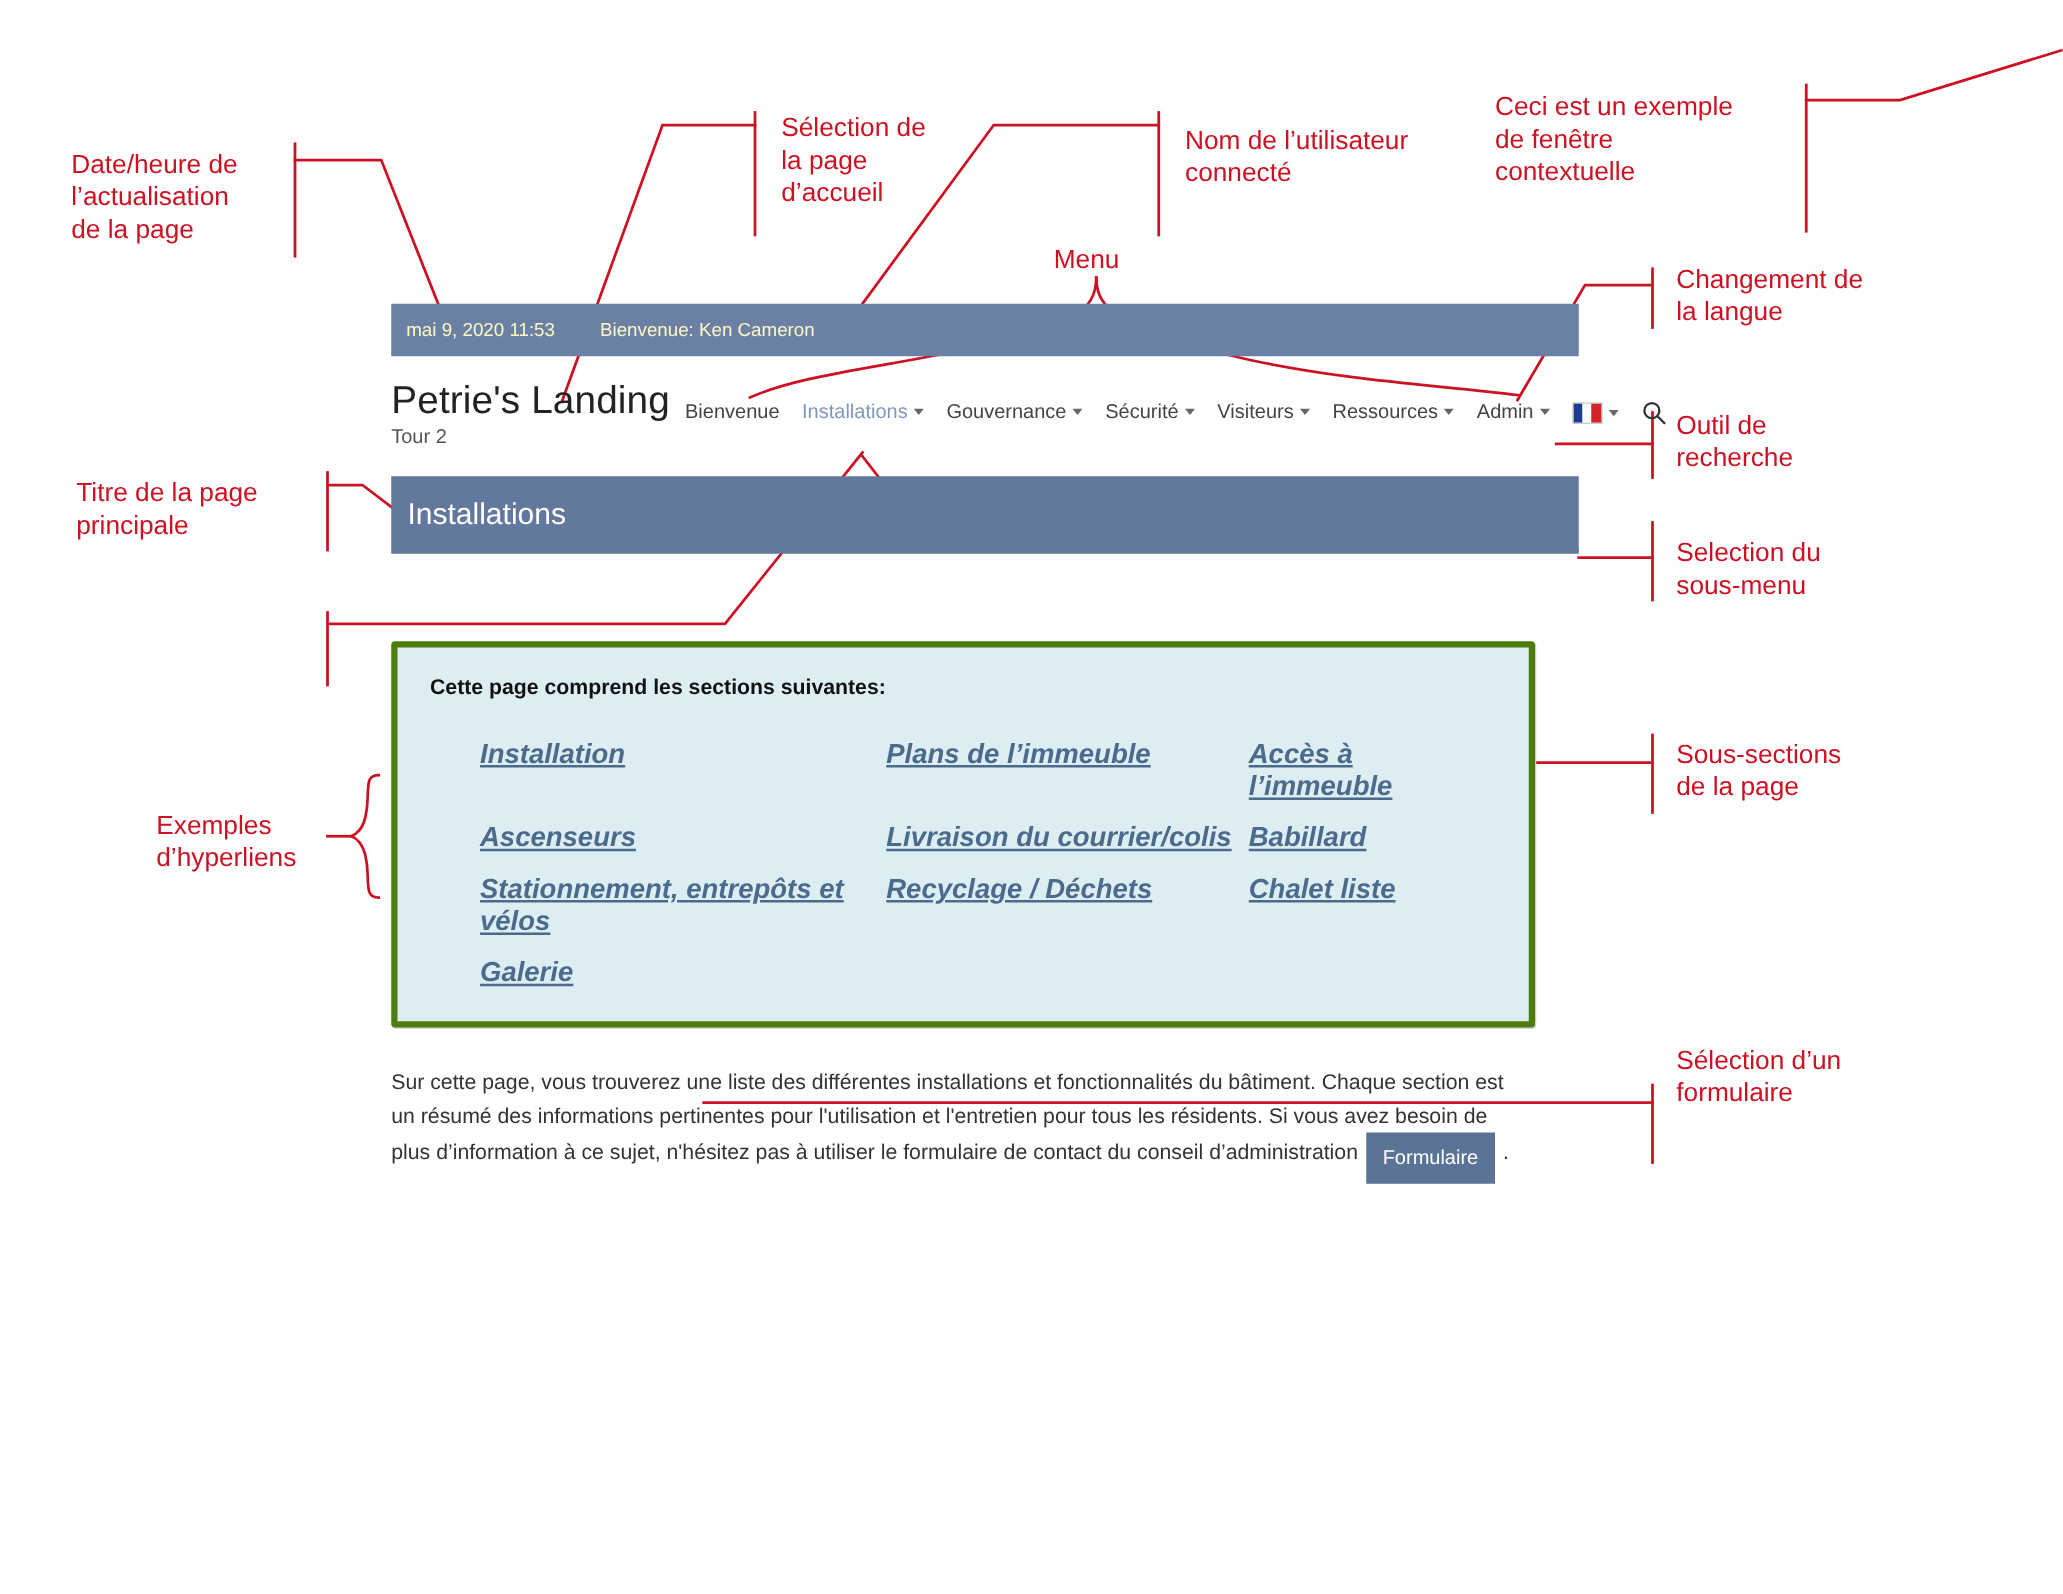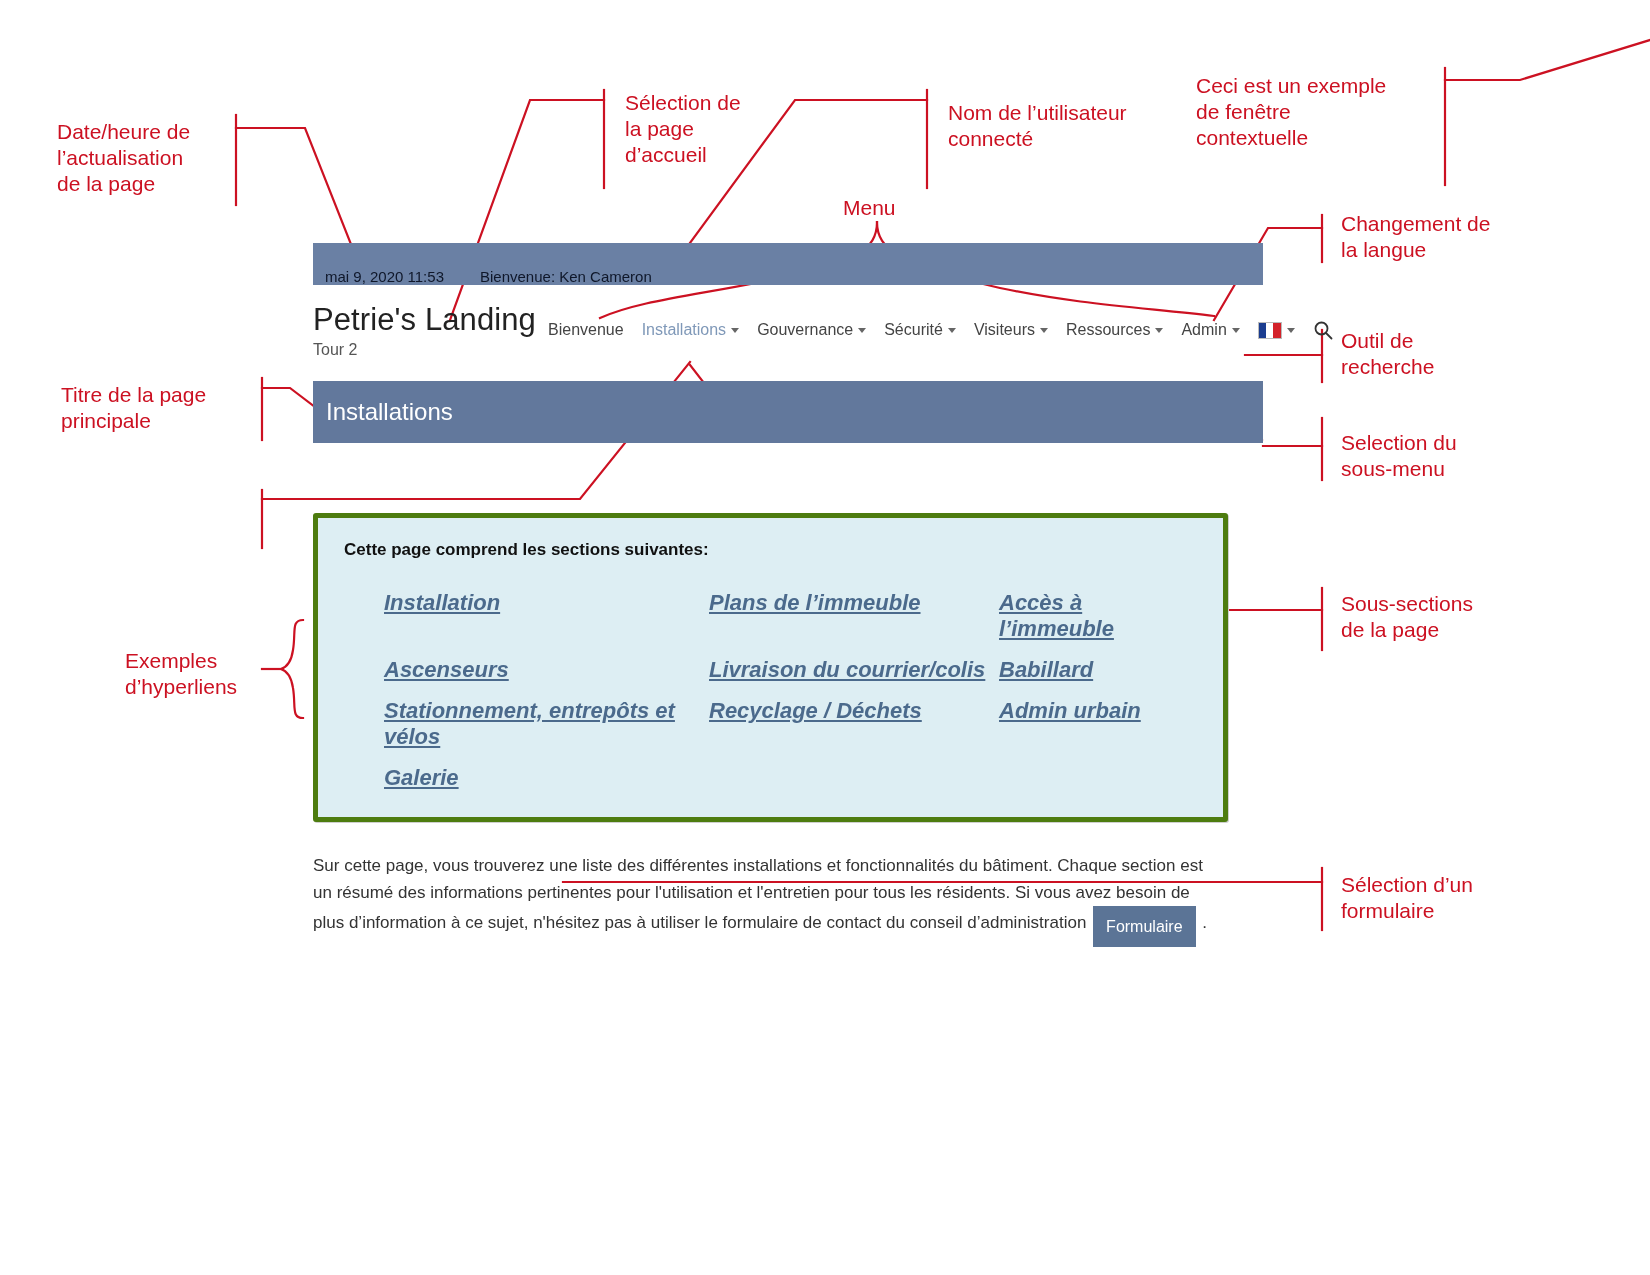--- a/index.html
+++ b/index.html
@@ -14,22 +14,22 @@
   .ann{
     position:absolute;color:#cc1122;font-family:"Liberation Sans", sans-serif;
     font-size:21px;line-height:26px;white-space:pre-line;
   }
   svg.leaders{position:absolute;left:0;top:0;width:1650px;height:1275px;pointer-events:none;}
 
   
   .app{position:absolute;left:313px;top:243px;width:950px;}
 
   .topbar{
-    background:#6a80a4;height:42px;display:flex;align-items:flex-end;
-    color:#0f172a;font-size:15px;
+    background:#6a80a4;height:42px;display:flex;align-items:center;
+    color:#fef9c3;font-size:15px;
   }
   .topbar .ts{margin-left:12px;}
   .topbar .welcome{margin-left:36px;}
 
   .brandrow{
     display:flex;align-items:flex-start;padding-top:18px;
   }
   .brandblock{width:226px;flex:0 0 auto;}
   .brandtitle{
     font-size:31px;color:#222;line-height:34px;letter-spacing:.1px;
@@ -162,21 +162,21 @@
   <div class="ann" style="left:1341px;top:430px;width:200px;">Selection du
 sous-menu</div>
 
 
   <div class="ann" style="left:1341px;top:591px;width:200px;">Sous-sections
 de la page</div>
 
   <div class="ann" style="left:125px;top:648px;width:180px;">Exemples
 d’hyperliens</div>
 
-  <div class="ann" style="left:1341px;top:872px;width:200px;">Sélection d’un
+  <div class="ann" style="left:1341px;top:836px;width:200px;">Sélection d’un
 formulaire</div>
 
   <div class="app">
 
     <div class="topbar">
       <span class="ts">mai 9, 2020 11:53</span>
       <span class="welcome">Bienvenue: Ken Cameron</span>
     </div>
 
     <div class="brandrow">
@@ -218,21 +218,21 @@
       <div class="hdr">Cette page comprend les sections suivantes:</div>
       <div class="linkgrid">
         <a>Installation</a>
         <a>Plans de l’immeuble</a>
         <a>Accès à l’immeuble</a>
         <a>Ascenseurs</a>
         <a>Livraison du courrier/colis</a>
         <a>Babillard</a>
         <a>Stationnement, entrepôts et vélos</a>
         <a>Recyclage / Déchets</a>
-        <a>Admin urbain</a>
+        <a>Chalet liste</a>
         <a>Galerie</a>
       </div>
     </div>
 
     <div class="bodytext">
       <span>Sur cette page, vous trouverez une liste des différentes installations et fonctionnalités du bâtiment. Chaque section est un résumé des informations pertinentes pour l'utilisation et l'entretien pour tous les résidents. Si vous avez besoin de plus d’information à ce sujet, n'hésitez pas à utiliser le formulaire de contact du conseil d’administration</span>
       <span class="formbtn">Formulaire</span>
       <span>.</span>
     </div>
 

